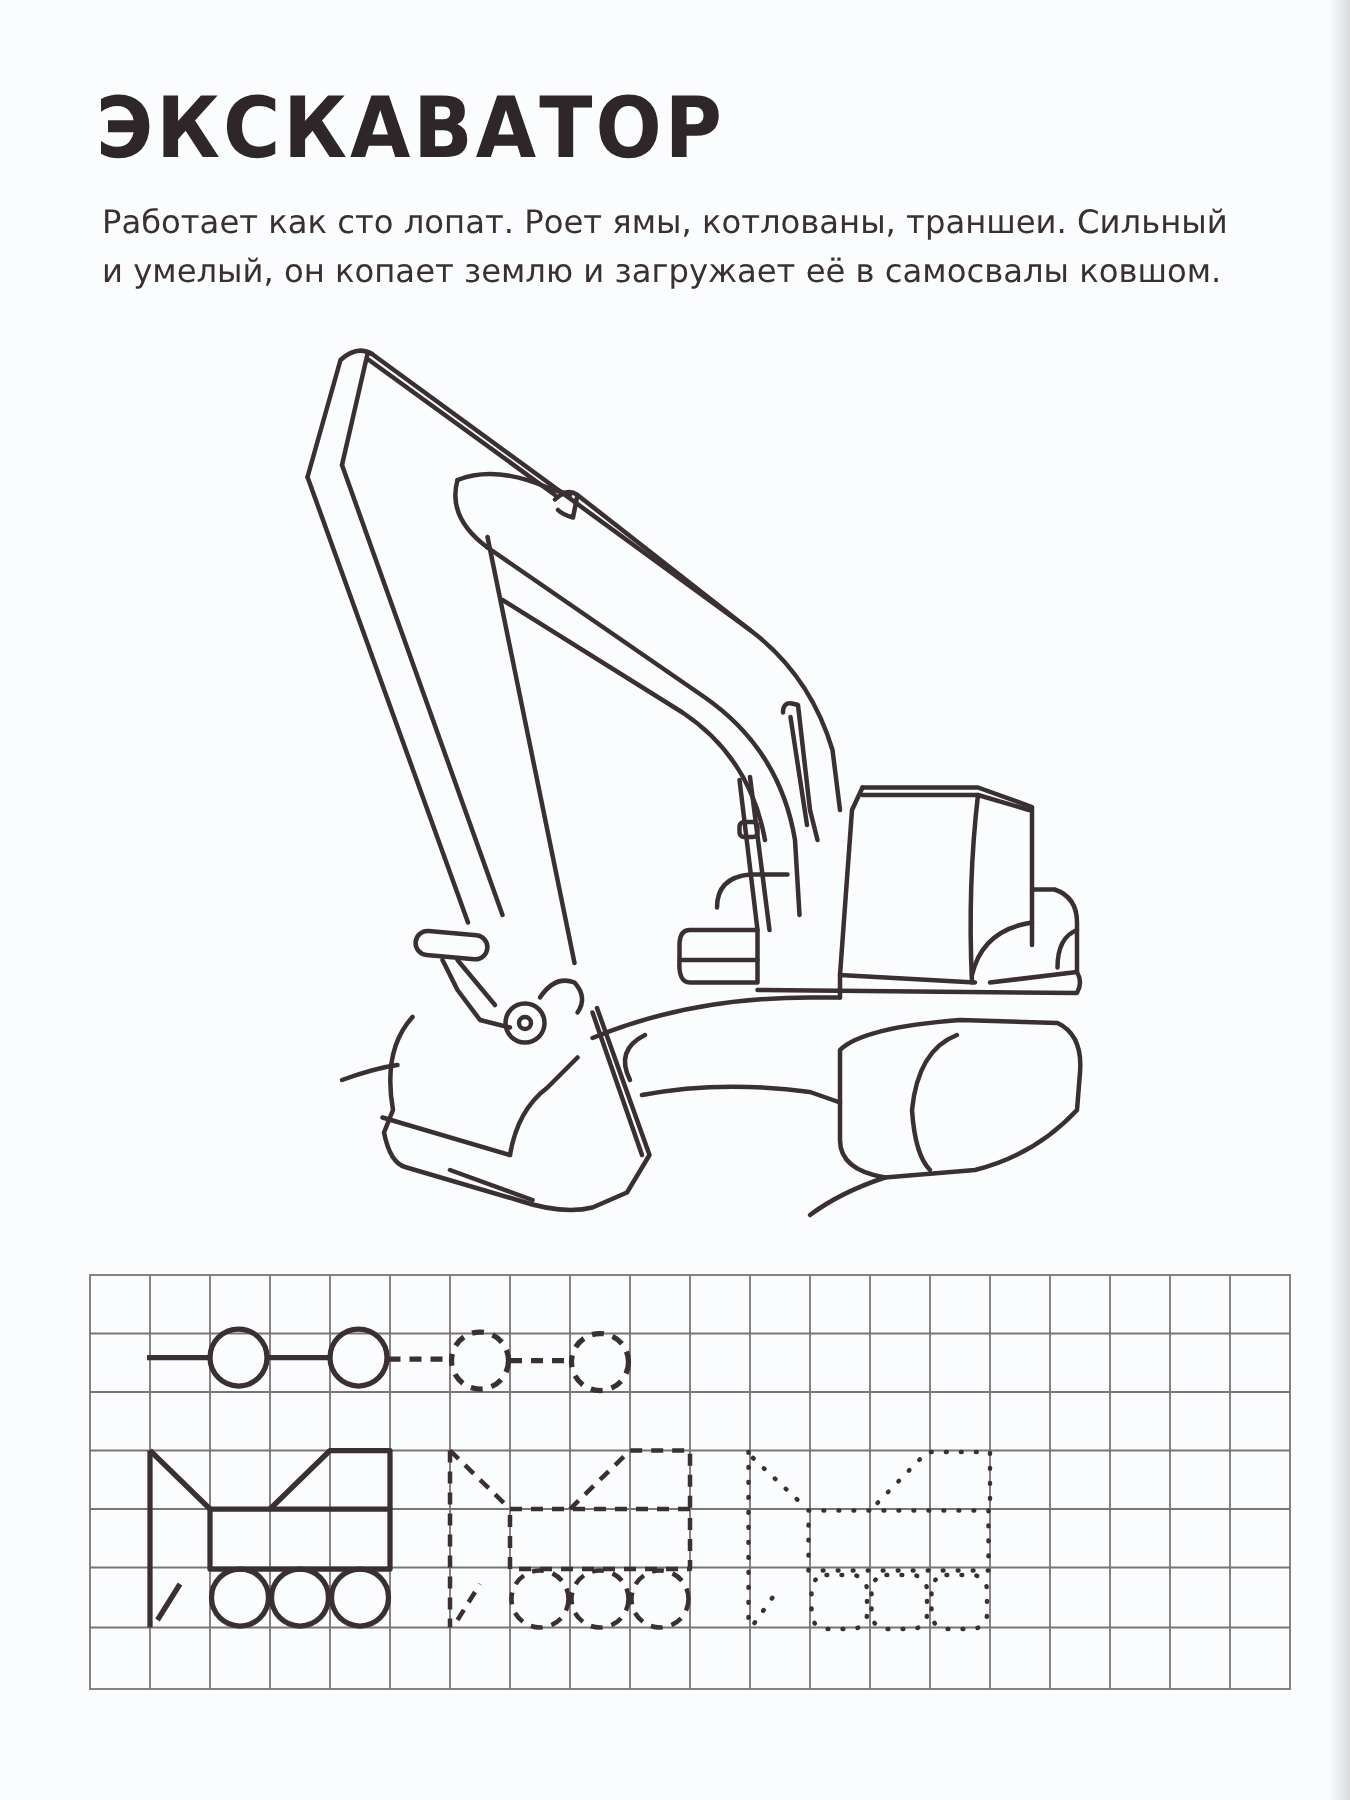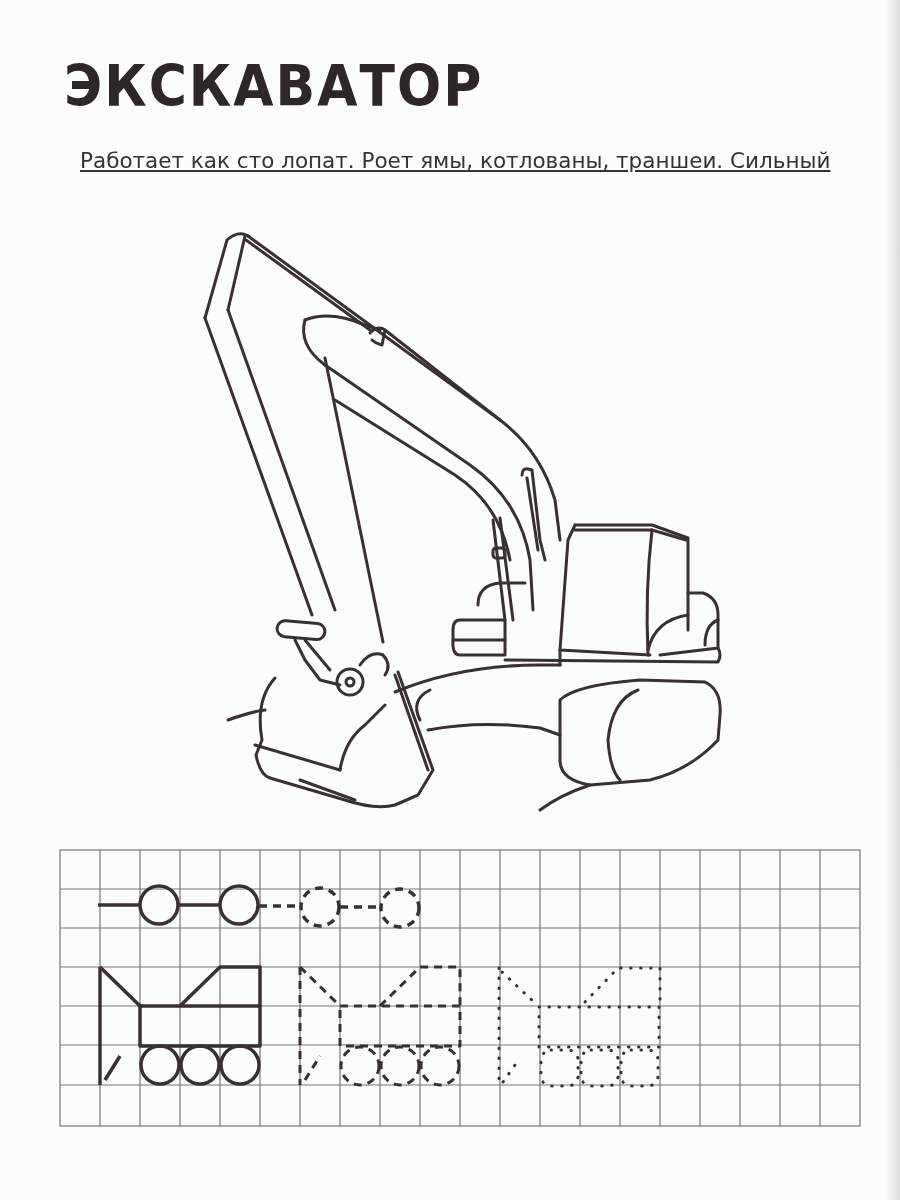--- a/index.html
+++ b/index.html
@@ -25,32 +25,33 @@
     transform: scaleY(1.08);
     transform-origin: left top;
   }
   .description {
     position: absolute; left: 64px; top: 130px; width: 820px;
     font-family: "DejaVu Sans", sans-serif;
     font-size: 21.5px;
     line-height: 29px;
     color: #3a3033;
   }
-  .description p { margin: 16px; white-space: nowrap; text-decoration: underline; }
+  .description p { margin: 4px; white-space: nowrap; }
   svg { position: absolute; left: 0; top: 0; }
 </style>
 </head>
 <body>
 
 <div class="scan-edge"></div>
 
 <div class="title">ЭКСКАВАТОР</div>
 
 <div class="description">
   <p>Работает как сто лопат. Роет ямы, котлованы, траншеи. Сильный</p>
+  <p>и умелый, он копает землю и загружает её в самосвалы ковшом.</p>
 </div>
 
 <svg width="900" height="1200" viewBox="0 0 900 1200">
   <g fill="none" stroke="#3a2f32" stroke-width="3" stroke-linecap="round" stroke-linejoin="round">
 
     <path d="M205 318 L227 240 Q238 230 248 236"></path>
 
     <path d="M205 318 L312 615"></path>
 
     <path d="M228 310 L245 236"></path>

